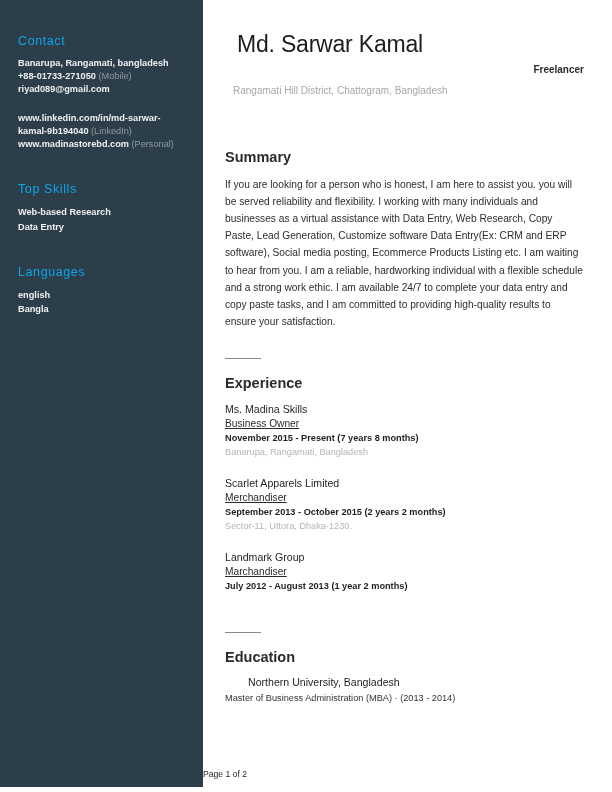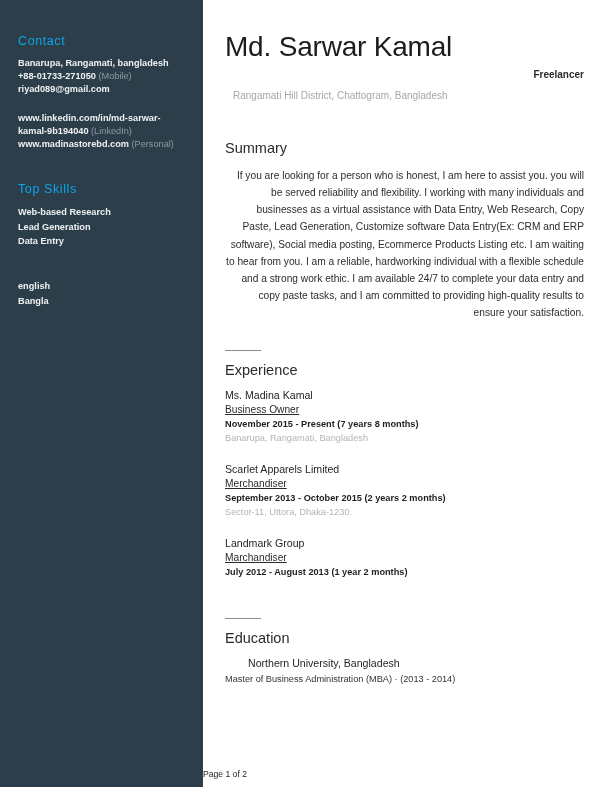--- a/index.html
+++ b/index.html
@@ -66,55 +66,55 @@
   .main {
     position: absolute;
     left: 203px;
     top: 0;
     width: 409px;
     height: 792px;
     box-sizing: border-box;
     padding: 32px 28px 0 22px;
   }
   .name {
-    font-size: 28px;
+    font-size: 23px;
     font-weight: 400;
     color: #1c1c1c;
-    margin: 0 0 7px 0;
+    margin: 0 0 7px 12px;
     letter-spacing: -0.2px;
     line-height: 1.05;
   }
   .title-line {
     font-size: 10px;
     font-weight: 700;
     color: #2a2a2a;
     margin: 0 0 2px 8px;
     line-height: 13px;
     text-align: right;
   }
   .location-line {
     font-size: 10px;
     font-weight: 400;
     color: #a7a7a7;
     margin: 8px;
     line-height: 13px;
   }
   .section-heading {
     font-size: 14.5px;
-    font-weight: 400;
+    font-weight: 700;
     color: #2b2b2b;
-    margin: 2px 0 9px 0;
+    margin: 16px 0 9px 0;
     line-height: 1.2;
   }
   .summary-text {
     font-size: 10.2px;
     line-height: 17.2px;
     color: #2d2d2d;
     margin: 0;
-    text-align: right;
+    text-align: left;
   }
   .rule {
     width: 36px;
     height: 1px;
     background: #8a8a8a;
     margin: 0 0 11px 0;
   }
   .entry { margin-bottom: 17px; }
   .entry-org {
     font-size: 10.6px;
@@ -189,27 +189,27 @@
       <div class="gap-md"></div>
       <p class="side-text"><span>www.linkedin.com/in/md-sarwar-kamal-9b194040</span> <span class="muted">(LinkedIn)</span></p>
       <p class="side-text"><span>www.madinastorebd.com</span> <span class="muted">(Personal)</span></p>
     </div>
 
     <div class="gap-lg"></div>
 
     <div class="side-block">
       <h2 class="side-heading">Top Skills</h2>
       <p class="side-item">Web-based Research</p>
-      <p class="side-item">Lead Generation</p>
       <p class="side-item">Data Entry</p>
     </div>
 
     <div class="gap-lg"></div>
 
     <div class="side-block">
+      <h2 class="side-heading">Languages</h2>
       <p class="side-item">english</p>
       <p class="side-item">Bangla</p>
     </div>
 
   </aside>
 
   <main class="main">
 
     <h1 class="name">Md. Sarwar Kamal</h1>
     <p class="title-line">Freelancer</p>
@@ -222,21 +222,21 @@
       <p class="summary-text">If you are looking for a person who is honest, I am here to assist you. you will be served reliability and flexibility. I working with many individuals and businesses as a virtual assistance with Data Entry, Web Research, Copy Paste, Lead Generation, Customize software Data Entry(Ex: CRM and ERP software), Social media posting, Ecommerce Products Listing etc. I am waiting to hear from you. I am a reliable, hardworking individual with a flexible schedule and a strong work ethic. I am available 24/7 to complete your data entry and copy paste tasks, and I am committed to providing high-quality results to ensure your satisfaction.</p>
     </section>
 
     <div class="spacer-28"></div>
 
     <section>
       <div class="rule"></div>
       <h2 class="section-heading">Experience</h2>
 
       <div class="entry">
-        <p class="entry-org">Ms. Madina Kamal</p>
+        <p class="entry-org">Ms. Madina Skills</p>
         <p class="entry-role">Business Owner</p>
         <p class="entry-dates">November 2015 - Present (7 years 8 months)</p>
         <p class="entry-place">Banarupa, Rangamati, Bangladesh</p>
       </div>
 
       <div class="entry">
         <p class="entry-org">Scarlet Apparels Limited</p>
         <p class="entry-role">Merchandiser</p>
         <p class="entry-dates">September 2013 - October 2015 (2 years 2 months)</p>
         <p class="entry-place">Sector-11, Uttora, Dhaka-1230.</p>

